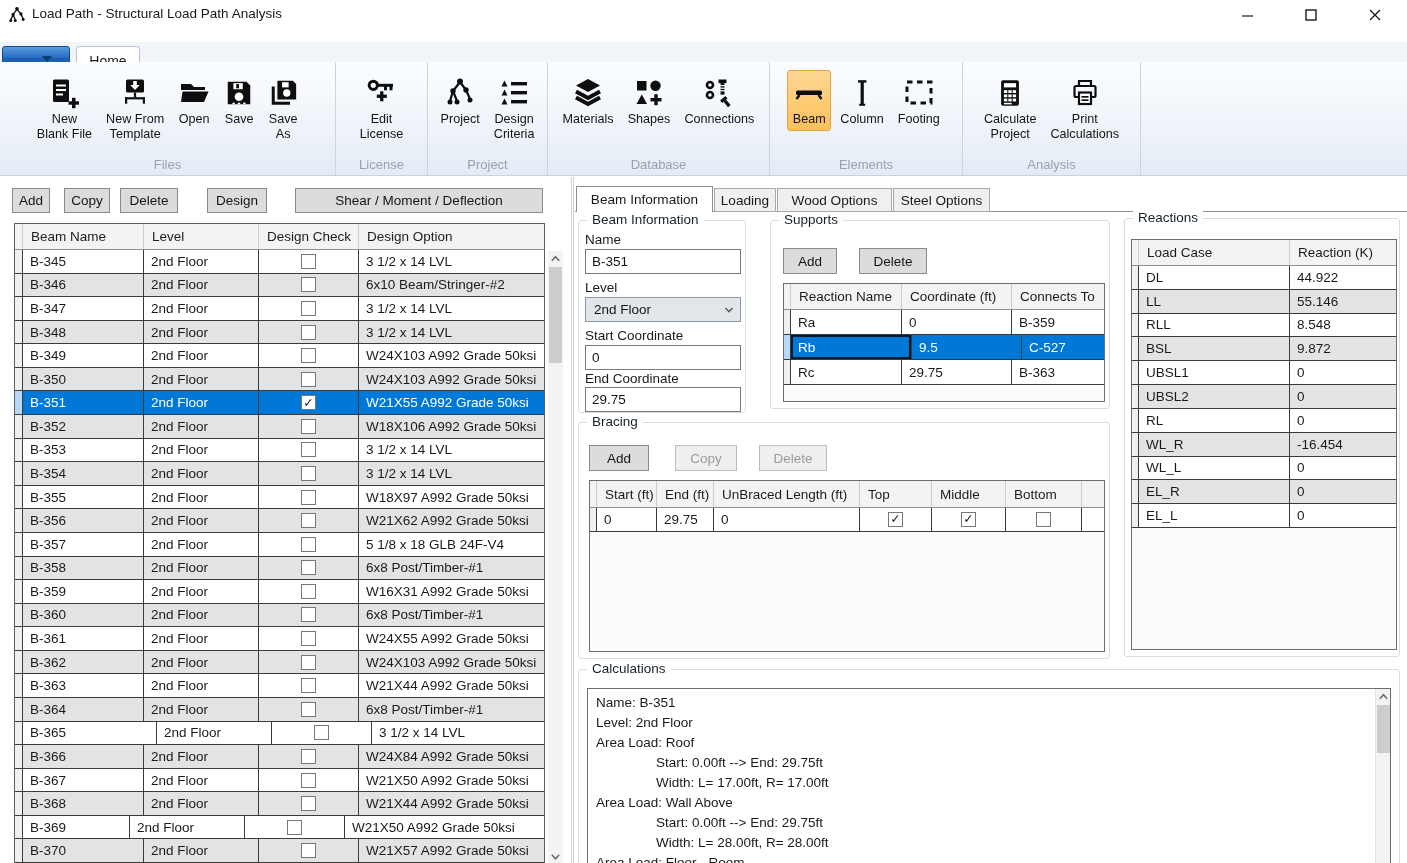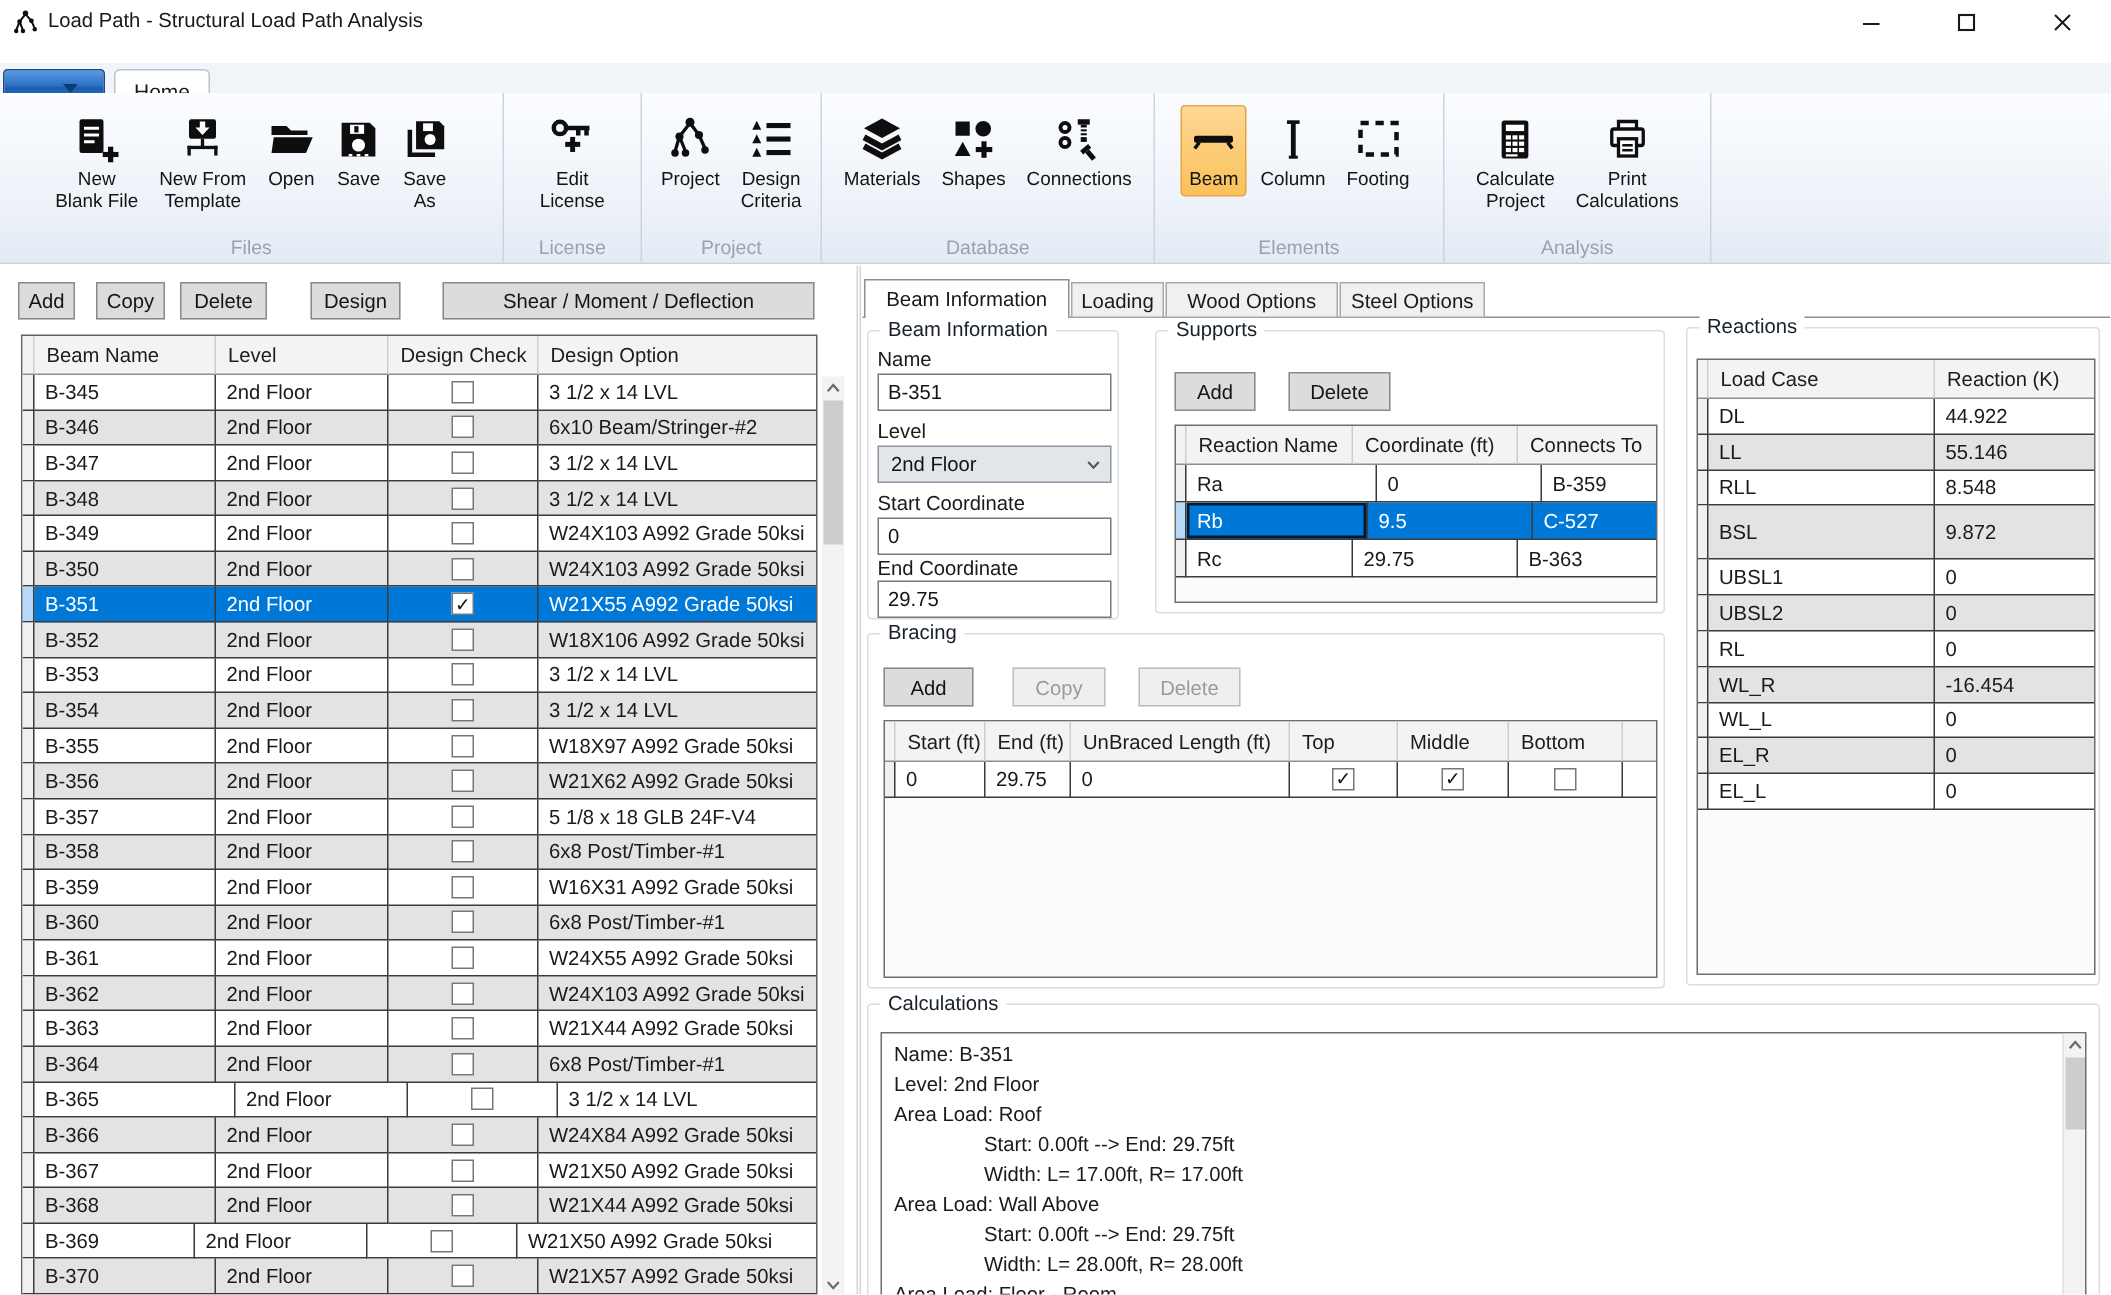--- a/index.html
+++ b/index.html
@@ -706,21 +706,21 @@
       <div class="grid" style="left:12px; top:62px; width:322px; height:119px;">
         <div class="ghead" style="height:26px;">
           <div class="hcell" style="width:7px; padding:0;"></div>
           <div class="hcell" style="width:111px;">Reaction Name</div>
           <div class="hcell" style="width:110px;">Coordinate (ft)</div>
           <div class="hcell" style="flex:1; border-right:none;">Connects To</div>
         </div>
         <div id="supports-body">
             <div class="grow " style="height:25px">
        <div class="gcell rowhead" style="width:7px"></div>
-       <div class="gcell " style="width:127px">Ra</div>
+       <div class="gcell " style="width:111px">Ra</div>
        <div class="gcell" style="width:110px">0</div>
        <div class="gcell" style="flex:1; border-right:none;">B-359</div>
      </div>
             <div class="grow sel" style="height:25px">
        <div class="gcell rowhead" style="width:7px"></div>
        <div class="gcell focus" style="width:121px">Rb</div>
        <div class="gcell" style="width:110px">9.5</div>
        <div class="gcell" style="flex:1; border-right:none;">C-527</div>
      </div>
             <div class="grow " style="height:25px">
@@ -787,21 +787,21 @@
             <div class="grow alt" style="height:23.8px">
        <div class="gcell rowhead" style="width:7px"></div>
        <div class="gcell" style="width:151px">LL</div>
        <div class="gcell" style="flex:1; border-right:none;">55.146</div>
      </div>
             <div class="grow " style="height:23.8px">
        <div class="gcell rowhead" style="width:7px"></div>
        <div class="gcell" style="width:151px">RLL</div>
        <div class="gcell" style="flex:1; border-right:none;">8.548</div>
      </div>
-            <div class="grow alt" style="height:36px">
+            <div class="grow alt" style="height:24px">
        <div class="gcell rowhead" style="width:7px"></div>
        <div class="gcell" style="width:151px">BSL</div>
        <div class="gcell" style="flex:1; border-right:none;">9.872</div>
      </div>
             <div class="grow " style="height:23.8px">
        <div class="gcell rowhead" style="width:7px"></div>
        <div class="gcell" style="width:151px">UBSL1</div>
        <div class="gcell" style="flex:1; border-right:none;">0</div>
      </div>
             <div class="grow alt" style="height:23.8px">

